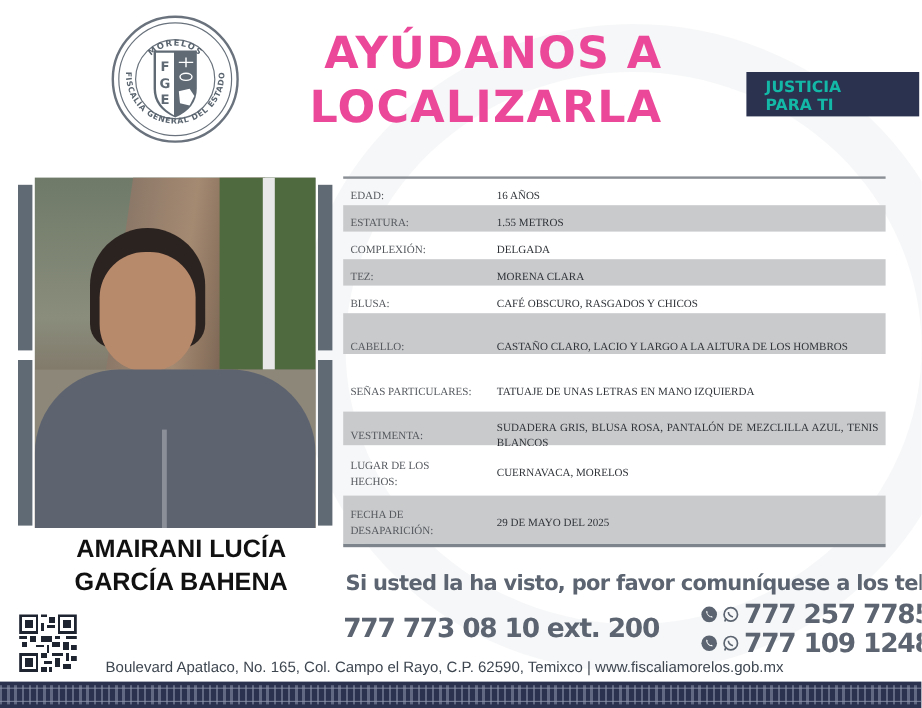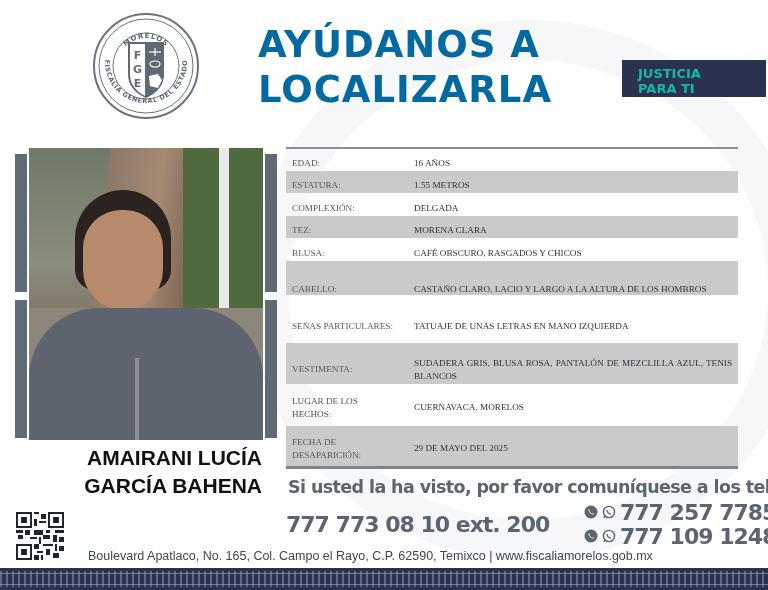--- a/index.html
+++ b/index.html
@@ -5,21 +5,21 @@
   * { box-sizing: border-box; margin: 0; padding: 0; }
   html, body { width: 768px; height: 590px; overflow: hidden; background: #ffffff; }
   body { position: relative; font-family: "Liberation Sans", sans-serif; color: #5a6570; }
 
   .watermark { position: absolute; right: -40px; top: 20px; width: 560px; height: 540px; border-radius: 50%;
     border: 40px solid rgba(230,232,236,0.35); pointer-events: none; }
 
   .logo { position: absolute; left: 92px; top: 12px; width: 108px; height: 108px; }
 
   .title { position: absolute; left: 258px; top: 22px; font-family: "DejaVu Sans", sans-serif; font-weight: bold;
-    color: #0369a1; font-size: 37px; line-height: 45px; letter-spacing: 1px; }
+    color: #ec4899; font-size: 37px; line-height: 45px; letter-spacing: 1px; text-align: right; }
   .title div { white-space: nowrap; }
 
   .badge { position: absolute; left: 622px; top: 44px; width: 144px; height: 37px; background: #2a3250; color: #14b8a6;
     font-family: "DejaVu Sans", sans-serif; font-weight: bold; font-size: 13px; line-height: 15px; padding: 6px 0 0 16px; margin-top: 16px; }
 
   .photo-frame { position: absolute; left: 15px; top: 148px; width: 262px; height: 292px; }
   .bar { position: absolute; background: #5f6a75; width: 12px; }
   .bar.l1 { left: 0; top: 6px; height: 138px; }
   .bar.l2 { left: 0; top: 152px; height: 138px; }
   .bar.r1 { right: 0; top: 6px; height: 138px; }
@@ -29,21 +29,21 @@
   .photo .tree { position: absolute; left: 70px; top: 0; width: 110px; height: 170px;
     background: linear-gradient(90deg,#8c7868,#a58a72,#6e5a4a); transform: skewX(-8deg); }
   .photo .foliage { position: absolute; right: 0; top: 0; width: 80px; height: 160px; background: #4f6a3e; }
   .photo .pole { position: absolute; left: 190px; top: 0; width: 10px; height: 160px; background: #e8e8e8; }
   .photo .wall { position: absolute; left: 0; top: 160px; width: 234px; height: 132px; background: #8c8778; }
   .photo .hair { position: absolute; left: 46px; top: 42px; width: 96px; height: 100px; border-radius: 48px 48px 20px 20px; background: #2b2320; }
   .photo .face { position: absolute; left: 54px; top: 62px; width: 80px; height: 100px; border-radius: 40px 40px 42px 42px; background: #b88a6c; }
   .photo .hoodie { position: absolute; left: 0; top: 160px; width: 234px; height: 140px; border-radius: 70px 70px 0 0; background: #5e6370; }
   .photo .zip { position: absolute; left: 106px; top: 210px; width: 4px; height: 90px; background: #8a8f98; }
 
-  .name { position: absolute; left: 40px; top: 444px; width: 222px; text-align: right; color: #111;
+  .name { position: absolute; left: 40px; top: 444px; width: 222px; text-align: center; color: #111;
     font-family: "Liberation Sans", sans-serif; font-weight: bold; font-size: 21px; line-height: 28px; }
 
   .table { position: absolute; left: 286px; top: 147px; width: 452px; border-top: 2px solid #8a8f96; border-bottom: 3px solid #7e848b; }
   .row { display: flex; font-family: Liberation Serif, serif; font-size: 9.2px; color: #2f3338; align-items: center; }
   .row.shade { background: #c9cacc; }
   .row .k { width: 128px; padding-left: 6px; color: #55595e; }
   .row .v { flex: 1; padding-right: 6px; text-align: justify; }
 
   .contact { position: absolute; left: 288px; top: 477px; font-family: "DejaVu Sans", sans-serif; font-weight: bold;
     font-size: 17.5px; color: #5b6470; letter-spacing: -0.6px; white-space: nowrap; }
@@ -148,21 +148,21 @@
     <div class="v">CAFÉ OBSCURO, RASGADOS Y CHICOS</div>
   </div>
   <div class="row shade" style="height:34px;padding-top:23px;line-height:13px">
     <div class="k">CABELLO:</div>
     <div class="v">CASTAÑO CLARO, LACIO Y LARGO A LA ALTURA DE LOS HOMBROS</div>
   </div>
   <div class="row" style="height:48px;padding-top:14px">
     <div class="k">SEÑAS PARTICULARES:</div>
     <div class="v">TATUAJE DE UNAS LETRAS EN MANO IZQUIERDA</div>
   </div>
-  <div class="row shade" style="height:41px;padding-top:12px;line-height:13px">
+  <div class="row shade" style="height:28px;padding-top:12px;line-height:13px">
     <div class="k">VESTIMENTA:</div>
     <div class="v">SUDADERA GRIS, BLUSA ROSA, PANTALÓN DE MEZCLILLA AZUL, TENIS BLANCOS</div>
   </div>
   <div class="row" style="height:42px;padding-top:5px;line-height:13px">
     <div class="k" style="width:100px;margin-right:28px">LUGAR DE LOS HECHOS:</div>
     <div class="v">CUERNAVACA, MORELOS</div>
   </div>
   <div class="row shade" style="height:40px;padding-top:5px;line-height:13px">
     <div class="k" style="width:100px;margin-right:28px">FECHA DE DESAPARICIÓN:</div>
     <div class="v">29 DE MAYO DEL 2025</div>

